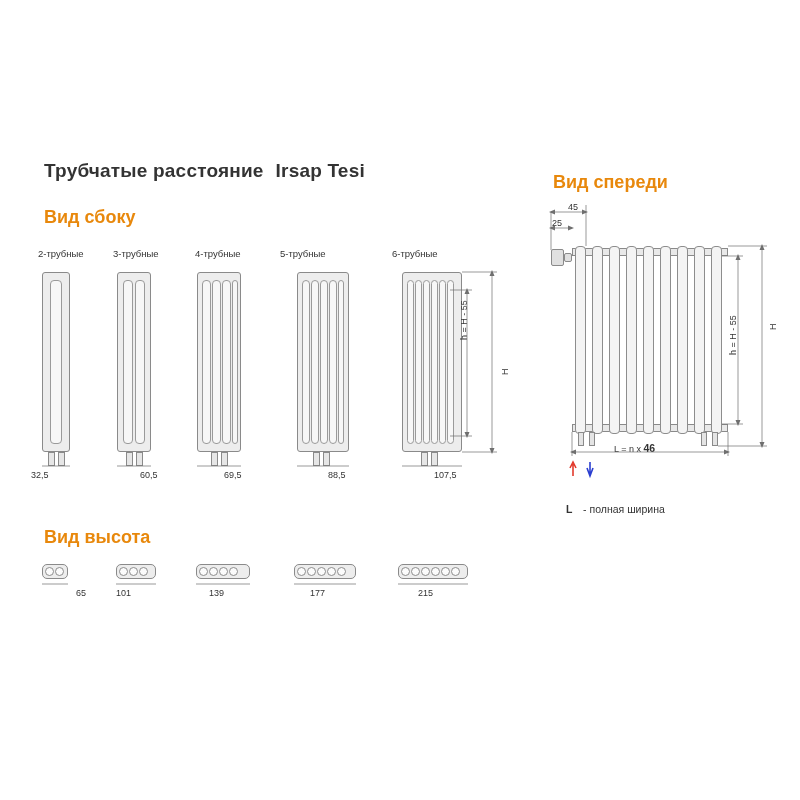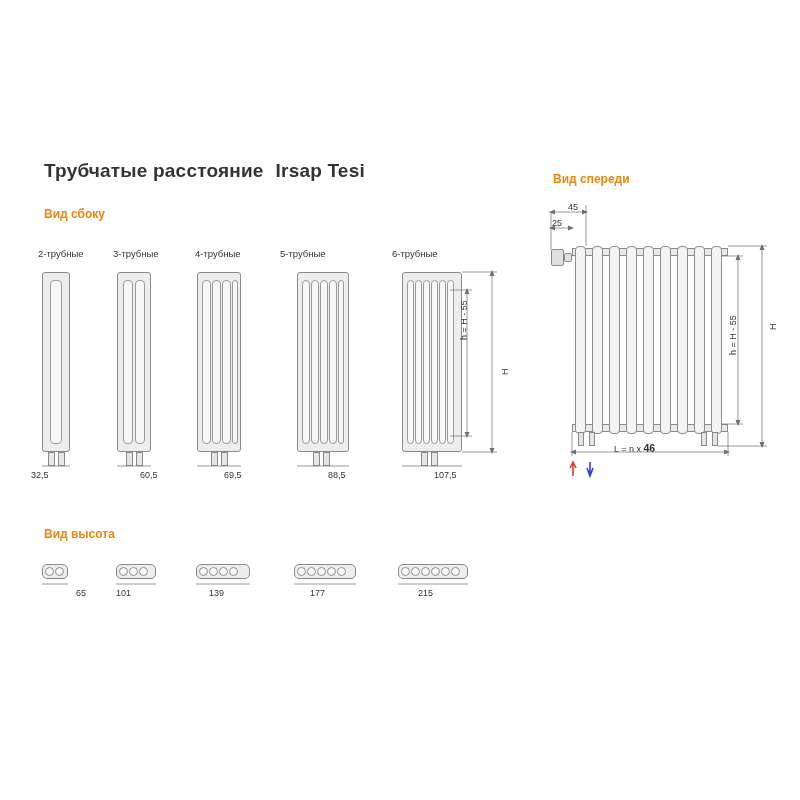--- a/index.html
+++ b/index.html
@@ -31,21 +31,21 @@
     letter-spacing: 0.2px;
     white-space: nowrap;
   }
   .title-main .brand {
     padding-left: 12px;
     font-weight: bold;
   }
 
   .section-title {
     position: absolute;
-    font-size: 12px;
+    font-size: 18px;
     font-weight: bold;
     color: #e8880c;
     white-space: nowrap;
   }
   #side-title  { left: 44px;  top: 207px; }
   #top-title   { left: 44px;  top: 527px; }
   #front-title { left: 553px; top: 172px; }
 
   .col-label {
     position: absolute;
@@ -335,15 +335,18 @@
       <line x1="728" y1="432" x2="728" y2="456"></line>
     </g>
 
     <g>
       <path d="M573,476 L573,464 M570,468 L573,462 L576,468" stroke="#e23b2e" stroke-width="1.6" fill="none"></path>
       <path d="M590,462 L590,474 M587,468 L590,476 L593,468" stroke="#2b3fd0" stroke-width="1.6" fill="none"></path>
     </g>
   </svg>
 
   <div class="legend">
+    <div class="legend-row">
+      <span class="legend-key">L</span><span class="legend-dash">-</span><span>полная ширина</span>
+    </div>
   </div>
 
 </div>
 
 </body></html>

